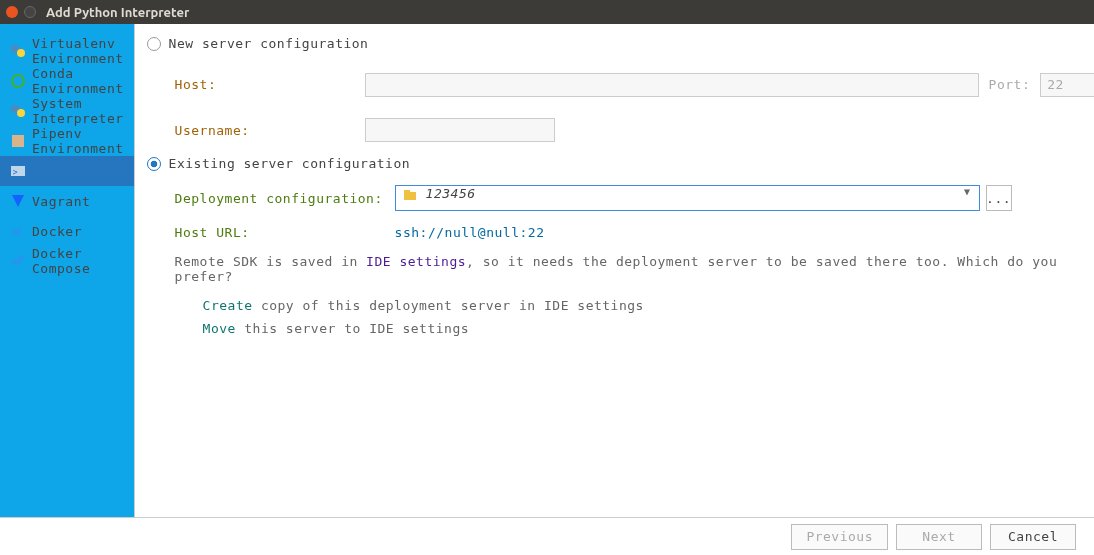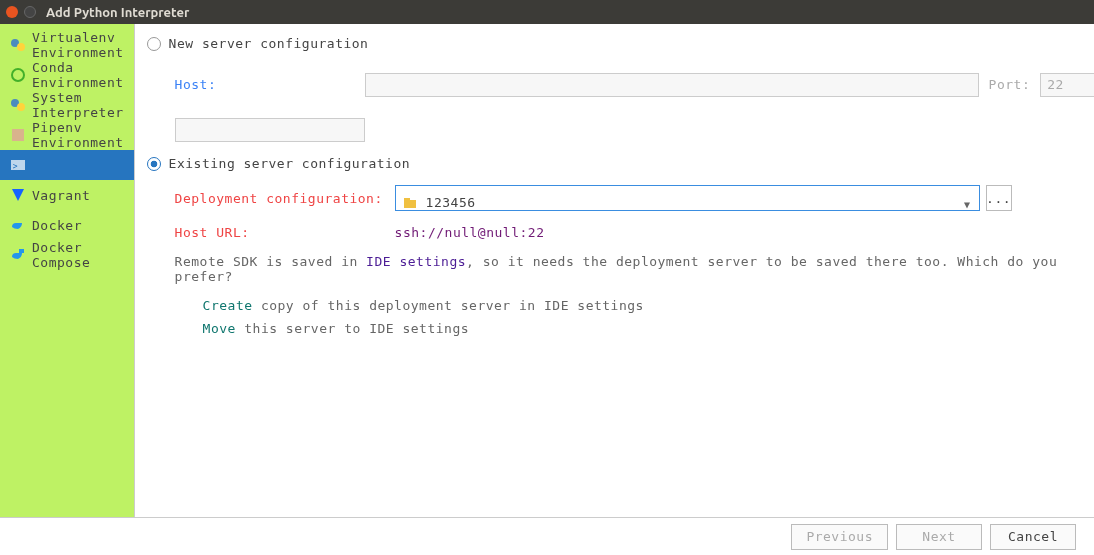--- a/index.html
+++ b/index.html
@@ -25,23 +25,23 @@
 .window-btn {
   width: 12px; height: 12px; border-radius: 50%;
   display: inline-block;
 }
 .close-btn { background: #e95420; }
 .min-btn { background: #444; border: 1px solid #666; box-sizing: border-box; }
 .title-text { margin-left: 4px; font-family: Ubuntu, Arial, sans-serif; font-weight: bold; font-size: 13px; letter-spacing: 0; }
 .body-area { display: flex; height: 494px; }
 .sidebar {
   width: 210px;
-  background: #bef264;
+  background: #0ea5e9;
   border-right: 1px solid #ccc;
-  padding-top: 6px;
+  padding-top: 12px;
 }
 .side-item {
   display: flex; align-items: center;
   height: 30px; padding: 0 10px; gap: 6px;
   cursor: pointer;
 }
 .side-item.selected { background: #2675bf; color: #fff; }
 .ico { width: 16px; height: 16px; display: inline-flex; align-items: center; justify-content: center; }
 
 .main {
@@ -50,43 +50,43 @@
 .radio-row { display: flex; align-items: center; gap: 8px; margin-bottom: 14px; }
 .radio {
   width: 14px; height: 14px; border-radius: 50%;
   border: 1px solid #999; position: relative; background: #fff;
 }
 .radio.selected {
   border-color: #2675bf;
   background: radial-gradient(circle, #2675bf 0 40%, #fff 42% 100%);
 }
 .field-row { display: flex; align-items: center; margin-bottom: 14px; margin-left: 28px; }
-.field-label { width: 190px; color: #ef4444; }
-.field-row.disabled .field-label { color: #3b82f6; }
+.field-label { width: 190px; color: #4d7c0f; }
+.field-row.disabled .field-label { color: #a16207; }
 input.text {
   height: 24px; border: 1px solid #ccc; background: #fff;
   padding: 0 6px; font-family: inherit; font-size: inherit; letter-spacing: inherit;
 }
 input.text:disabled, input.text.disabled { background: #f7f7f7; color: #aaa; }
 .host-in { width: 614px; }
 .port-lbl { margin: 12px 10px; color: #aaa; }
 .port-in { width: 64px; }
 .user-in { width: 190px; }
 .deploy-select {
   height: 26px; border: 1px solid #3a8de0; background: #fff;
-  display: flex; align-items: flex-end; padding: 0 6px; gap: 8px;
-  width: 585px; position: relative;
+  display: flex; align-items: flex-start; padding: 0 6px; gap: 8px;
+  width: 585px; position: relative; font-style: italic;
 }
 .deploy-select .arrow { position: absolute; right: 8px; color: #666; font-size: 10px; }
 .more-btn {
   width: 26px; height: 26px; border: 1px solid #bbb; margin-left: 6px;
   display: flex; align-items: center; justify-content: center;
   background: #fff;
 }
-.hosturl-val { color: #701a75; }
+.hosturl-val { color: #0369a1; }
 .info-line { margin: 14px 0 14px 28px; color: #666; }
 .info-line .link { color: #4c1d95; }
 .action-line { margin: 8px 0 8px 56px; color: #666; }
 .action-line .link { color: #0f766e; cursor: pointer; }
 
 .footer {
   position: absolute; left: 0; right: 0; bottom: 0;
   height: 38px; border-top: 1px solid #ccc;
   display: flex; justify-content: flex-end; align-items: center;
   padding: 0 18px; gap: 8px; background: #fff;
@@ -186,20 +186,21 @@
       <span>New server configuration</span>
     </div>
 
     <div class="field-row disabled">
       <span class="field-label">Host:</span>
       <input class="text host-in disabled" disabled="" value="" style="">
       <span class="port-lbl">Port:</span>
       <input class="text port-in disabled" disabled="" value="22" style="">
     </div>
     <div class="field-row disabled">
+      <span class="field-label">Username:</span>
       <input class="text user-in disabled" disabled="" value="" style="">
     </div>
 
     <div class="radio-row">
       <span class="radio selected"></span>
       <span>Existing server configuration</span>
     </div>
 
     <div class="field-row">
       <span class="field-label" style="width:220px">Deployment configuration:</span>

